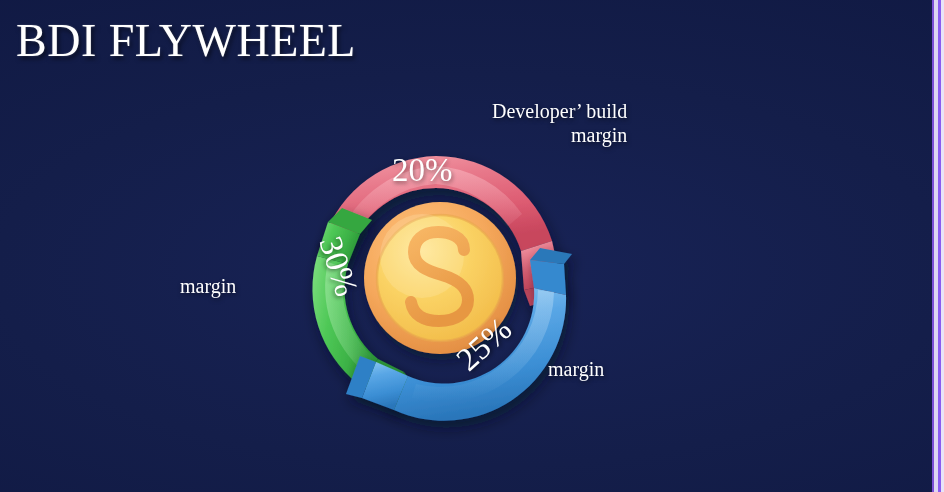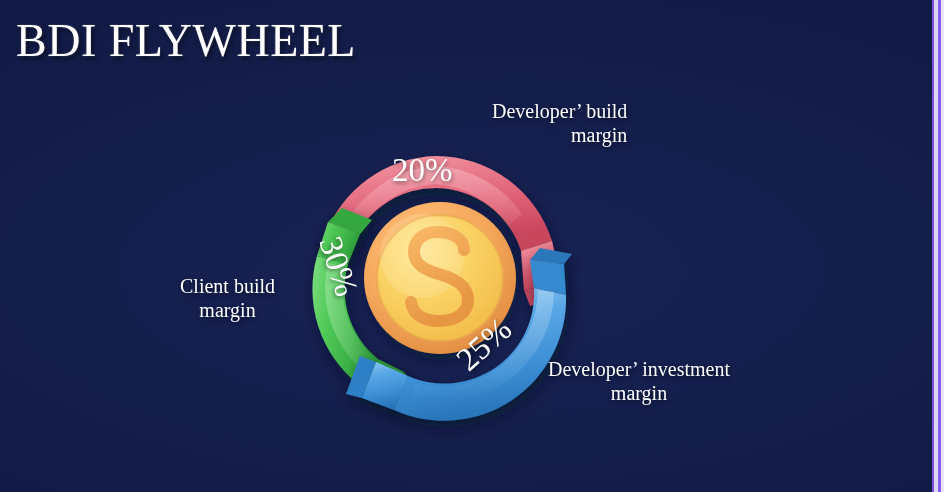--- a/index.html
+++ b/index.html
@@ -204,26 +204,24 @@
     <div class="pct" id="pct-left">30%</div>
     <div class="pct" id="pct-right">25%</div>
   </div>
 
   <div class="lbl" id="lbl-top">
     <span>Developer’ build</span>
     <span>margin</span>
   </div>
 
   <div class="lbl" id="lbl-left">
-    <span>Client build</span>
     <span>margin</span>
   </div>
 
   <div class="lbl" id="lbl-right">
-    <span>Developer’ investment</span>
     <span>margin</span>
   </div>
 
   <div id="edge-strip">
     <i class="es1"></i>
     <i class="es2"></i>
     <i class="es3"></i>
     <i class="es4"></i>
     <i class="es5"></i>
   </div>

